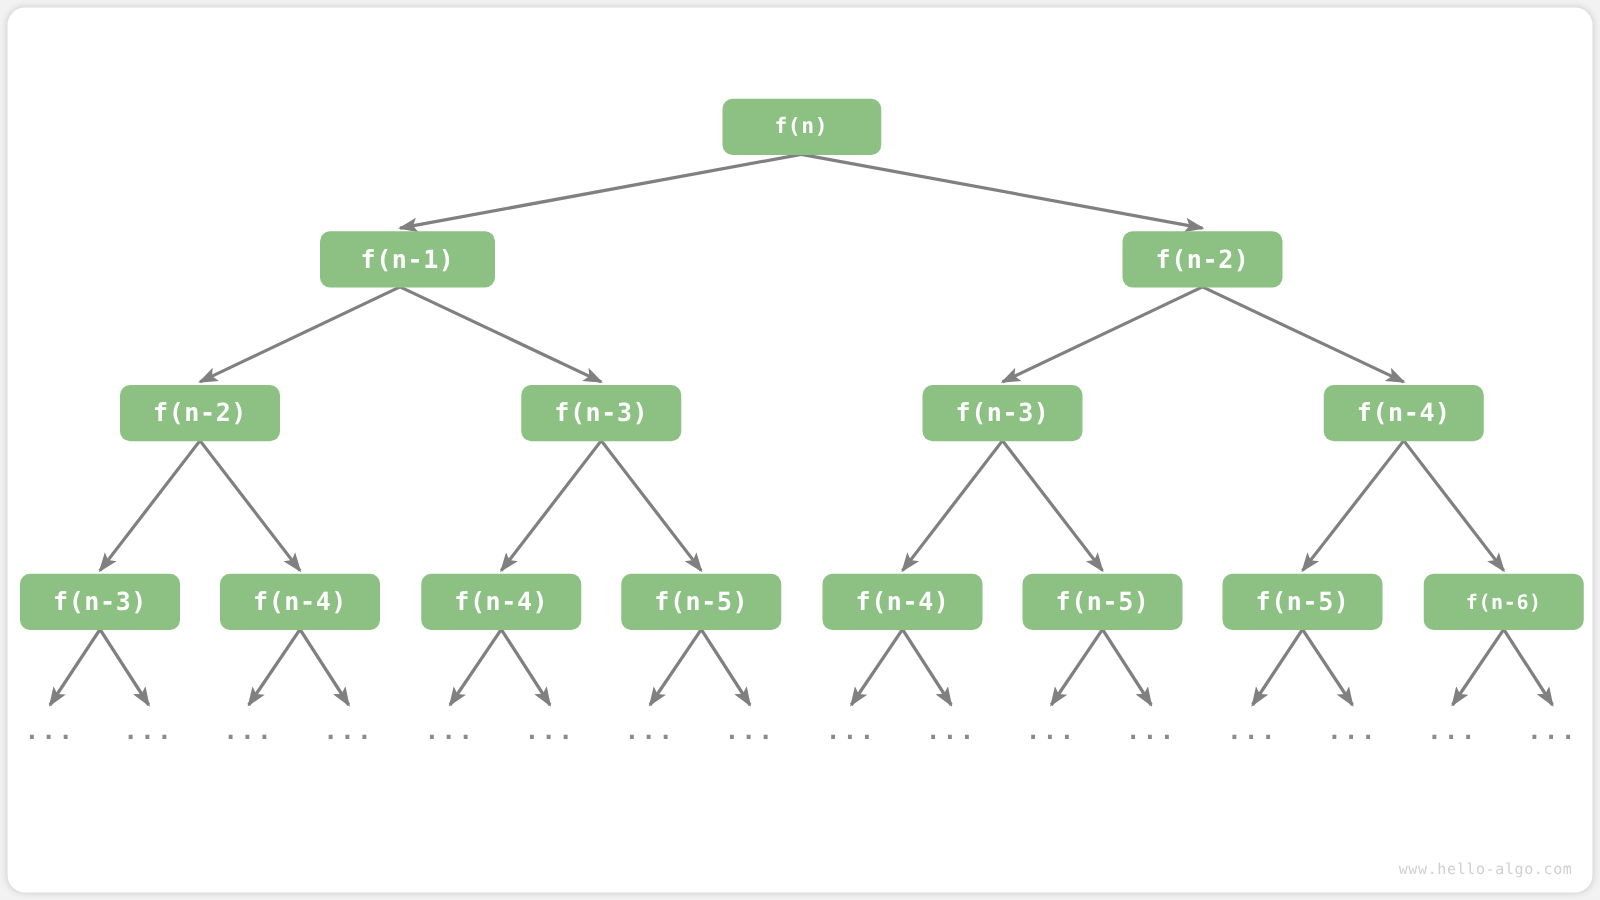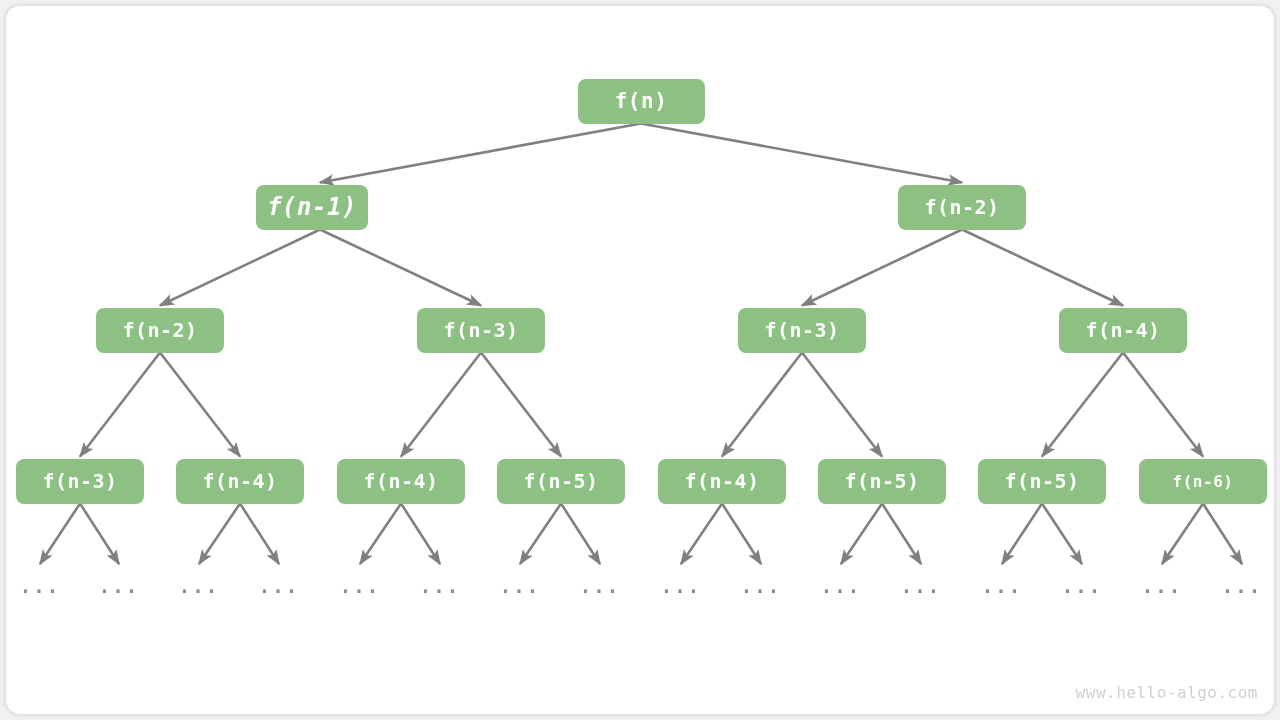--- a/index.html
+++ b/index.html
@@ -59,21 +59,21 @@
     line-height: 1;
     transform: translate(-50%, -50%);
     white-space: nowrap;
   }
   #watermark {
     position: absolute;
     right: 22px;
     bottom: 18px;
     color: #d0d0d0;
     font-family: "DejaVu Sans Mono", monospace;
-    font-size: 16px;
+    font-size: 12px;
     letter-spacing: 0.5px;
     white-space: nowrap;
   }
 </style>
 </head>
 <body>
 
 <div id="stage">
   <div id="card"></div>
 
@@ -109,22 +109,22 @@
       <line x1="722" y1="503.5" x2="761" y2="564" stroke="#808080" stroke-width="2.6" stroke-linecap="butt" marker-end="url(#arrowhead)"></line>
       <line x1="882" y1="503.5" x2="841" y2="564" stroke="#808080" stroke-width="2.6" stroke-linecap="butt" marker-end="url(#arrowhead)"></line>
       <line x1="882" y1="503.5" x2="921" y2="564" stroke="#808080" stroke-width="2.6" stroke-linecap="butt" marker-end="url(#arrowhead)"></line>
       <line x1="1042" y1="503.5" x2="1002" y2="564" stroke="#808080" stroke-width="2.6" stroke-linecap="butt" marker-end="url(#arrowhead)"></line>
       <line x1="1042" y1="503.5" x2="1082" y2="564" stroke="#808080" stroke-width="2.6" stroke-linecap="butt" marker-end="url(#arrowhead)"></line>
       <line x1="1203" y1="503.5" x2="1162" y2="564" stroke="#808080" stroke-width="2.6" stroke-linecap="butt" marker-end="url(#arrowhead)"></line>
       <line x1="1203" y1="503.5" x2="1242" y2="564" stroke="#808080" stroke-width="2.6" stroke-linecap="butt" marker-end="url(#arrowhead)"></line>
     </svg>
 
   <div id="nodes-layer">
-      <div class="node" style="left: 577.5px; top: 78.5px; width: 127px; height: 45px; font-size: 21px;">f(n)</div>
-      <div class="node" style="left: 256px; top: 184.5px; width: 112px; height: 45px; font-size: 24px; font-style: italic;">f(n-1)</div>
+      <div class="node" style="left: 577.5px; top: 78.5px; width: 127px; height: 45px; font-size: 17px;">f(n)</div>
+      <div class="node" style="left: 256px; top: 184.5px; width: 140px; height: 45px; font-size: 20px;">f(n-1)</div>
       <div class="node" style="left: 898px; top: 184.5px; width: 128px; height: 45px; font-size: 20px;">f(n-2)</div>
       <div class="node" style="left: 96px; top: 307.5px; width: 128px; height: 45px; font-size: 20px;">f(n-2)</div>
       <div class="node" style="left: 417px; top: 307.5px; width: 128px; height: 45px; font-size: 20px;">f(n-3)</div>
       <div class="node" style="left: 738px; top: 307.5px; width: 128px; height: 45px; font-size: 20px;">f(n-3)</div>
       <div class="node" style="left: 1059px; top: 307.5px; width: 128px; height: 45px; font-size: 20px;">f(n-4)</div>
       <div class="node" style="left: 16px; top: 458.5px; width: 128px; height: 45px; font-size: 20px;">f(n-3)</div>
       <div class="node" style="left: 176px; top: 458.5px; width: 128px; height: 45px; font-size: 20px;">f(n-4)</div>
       <div class="node" style="left: 337px; top: 458.5px; width: 128px; height: 45px; font-size: 20px;">f(n-4)</div>
       <div class="node" style="left: 497px; top: 458.5px; width: 128px; height: 45px; font-size: 20px;">f(n-5)</div>
       <div class="node" style="left: 658px; top: 458.5px; width: 128px; height: 45px; font-size: 20px;">f(n-4)</div>

